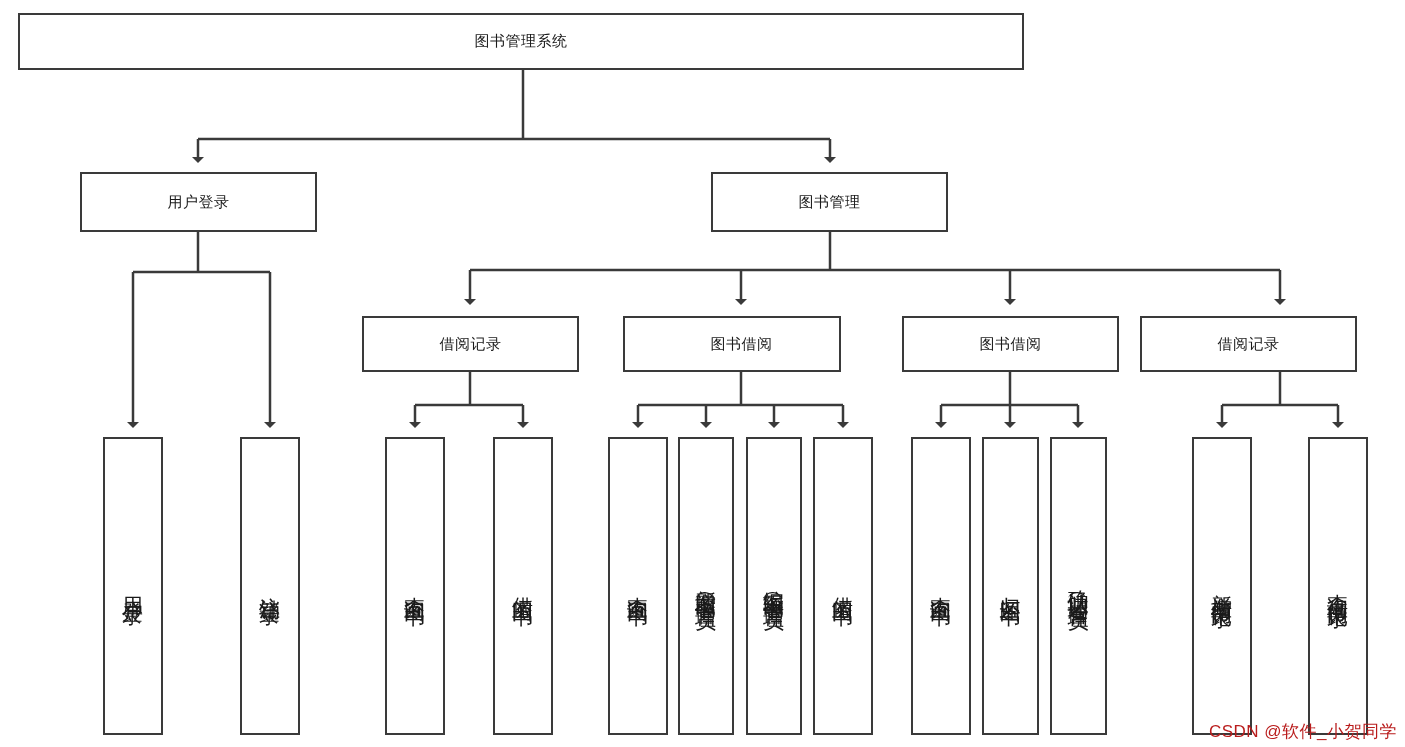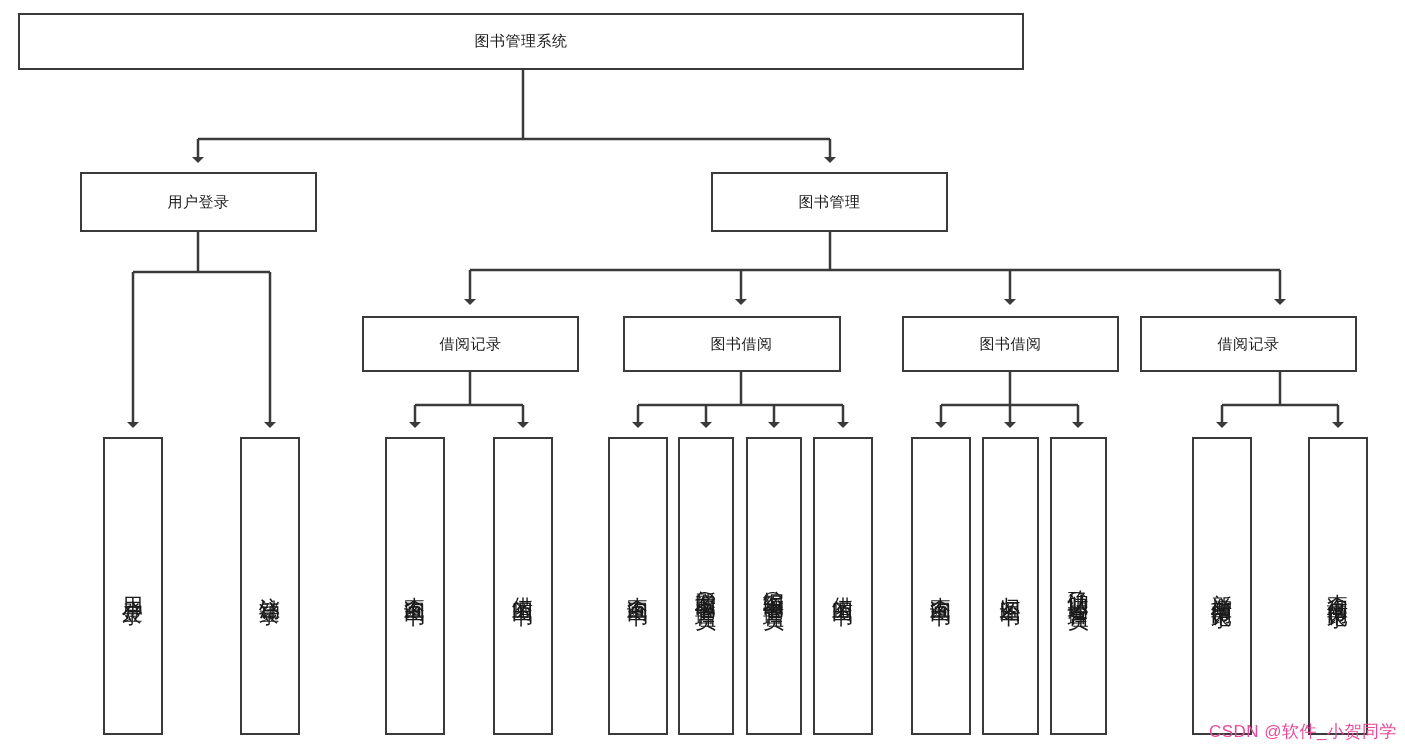--- a/index.html
+++ b/index.html
@@ -59,21 +59,21 @@
     line-height: 1.0;
   }
   .node-label {
     white-space: nowrap;
   }
   #watermark {
     position: absolute;
     right: 8px;
     bottom: 4px;
     font-size: 17px;
-    color: #ec4899;
+    color: #b91c1c;
     letter-spacing: 0.5px;
     white-space: nowrap;
     user-select: none;
     margin-top: 37px;
   }
 </style>
 </head>
 <body>
 
 <div id="diagram-root">

